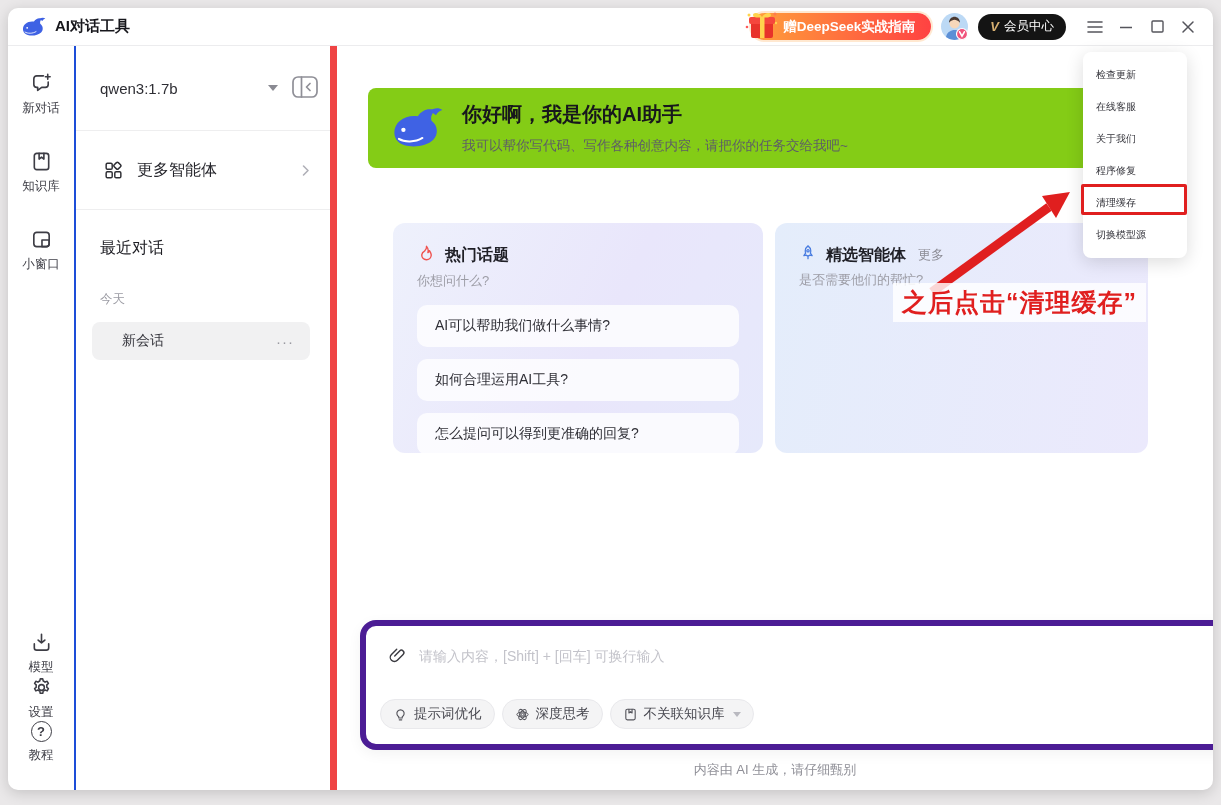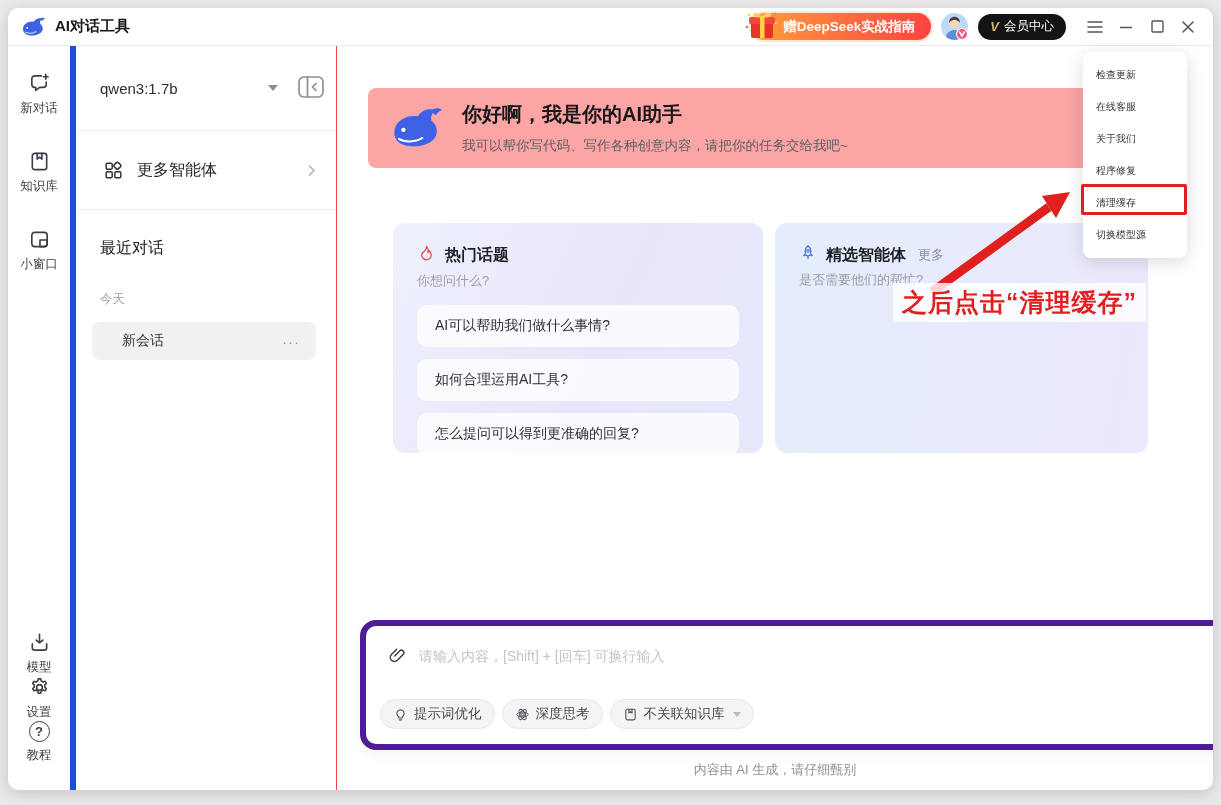--- a/index.html
+++ b/index.html
@@ -27,32 +27,32 @@
     display:flex; align-items:center; gap:5px; padding:0 12px; }
   .member-v { color:#d8b071; font-style:italic; font-weight:bold; font-size:13px; }
   .win-btns { display:flex; align-items:center; gap:9px; margin-left:8px; }
   .win-btn { width:22px; height:22px; border:none; background:transparent; color:#55555c;
     display:flex; align-items:center; justify-content:center; cursor:pointer; }
 
   
   .app-body { flex:1; display:flex; min-height:0; }
 
   
-  .rail { width:68px; flex:0 0 68px; border-right:6px solid #1d4ed8; display:flex; flex-direction:column;
+  .rail { width:68px; flex:0 0 68px; border-right:2px solid #1d4ed8; display:flex; flex-direction:column;
     align-items:center; padding:26px 0 26px; }
   .rail-group-top { display:flex; flex-direction:column; gap:33px; align-items:center; }
   .rail-group-bottom { margin-top:auto; display:flex; flex-direction:column; align-items:center; }
   .rail-item { display:flex; flex-direction:column; align-items:center; gap:5px; color:#3d3d45; cursor:pointer; }
   .rail-item svg { width:23px; height:23px; }
   .rail-label { font-size:12.5px; color:#3d3d45; }
   .q-circle { width:21px; height:21px; border:1.7px solid #3d3d45; border-radius:50%;
     display:flex; align-items:center; justify-content:center; font-size:13px; font-weight:bold; }
 
   
-  .panel { width:261px; flex:0 0 261px; border-right:1px solid #ef4444; display:flex; flex-direction:column; }
+  .panel { width:261px; flex:0 0 261px; border-right:7px solid #ef4444; display:flex; flex-direction:column; }
   .model-row { height:84px; display:flex; align-items:center; padding:0 10px 0 24px; }
   .model-select { display:flex; align-items:center; width:178px; justify-content:space-between; cursor:pointer; }
   .model-name { font-size:15px; color:#2e2e34; }
   .caret-down { width:0; height:0; border-left:5px solid transparent; border-right:5px solid transparent;
     border-top:6px solid #8a8a92; }
   .collapse-btn { margin-left:auto; width:30px; height:26px; border:none; background:transparent; color:#8f8f97; cursor:pointer; }
   .divider { height:1px; background:#eeeeef; }
   .agents-row { height:78px; display:flex; align-items:center; padding:0 18px 0 28px; cursor:pointer; }
   .agents-row svg.grid { width:19px; height:19px; color:#2e2e34; }
   .agents-label { font-size:16px; color:#26262c; margin-left:14px; }
@@ -60,21 +60,21 @@
   .recent { padding:28px 16px 0 24px; }
   .recent-title { font-size:16px; color:#202026; }
   .recent-group { font-size:12.5px; color:#9b9ba3; margin-top:32px; }
   .conv-item { margin:14px 4px 0 -8px; height:38px; background:#f1f1f2; border-radius:8px;
     display:flex; align-items:center; padding:0 16px 0 30px; cursor:pointer; }
   .conv-title { font-size:14px; color:#35353c; }
   .conv-more { margin-left:auto; color:#9a9aa2; font-size:15px; letter-spacing:1px; cursor:pointer; }
 
   
   .main { flex:1; position:relative; display:flex; flex-direction:column; min-width:0; }
-  .banner { margin:42px 28px 0 31px; height:80px; background:#fca5a5; border-radius:8px;
+  .banner { margin:42px 28px 0 31px; height:80px; background:#84cc16; border-radius:8px;
     display:flex; align-items:center; padding:0 20px; }
   .logo-lg { width:58px; height:46px; flex:0 0 58px; }
   .banner-text { margin-left:16px; }
   .banner-title { font-size:20px; font-weight:bold; color:#17171c; }
   .banner-sub { font-size:13.5px; color:#5e5e66; margin-top:9px; }
 
   .cards { display:flex; margin:55px 0 0 56px; gap:12px; }
   .card { height:230px; border-radius:12px; padding:21px 24px; }
   .card-topics { width:370px; background:linear-gradient(115deg,#eef1fc 0%,#e9e6fb 55%,#e6e9fb 100%); }
   .card-agents { width:373px; background:linear-gradient(100deg,#e4edfb 0%,#ebe9fc 100%); }

